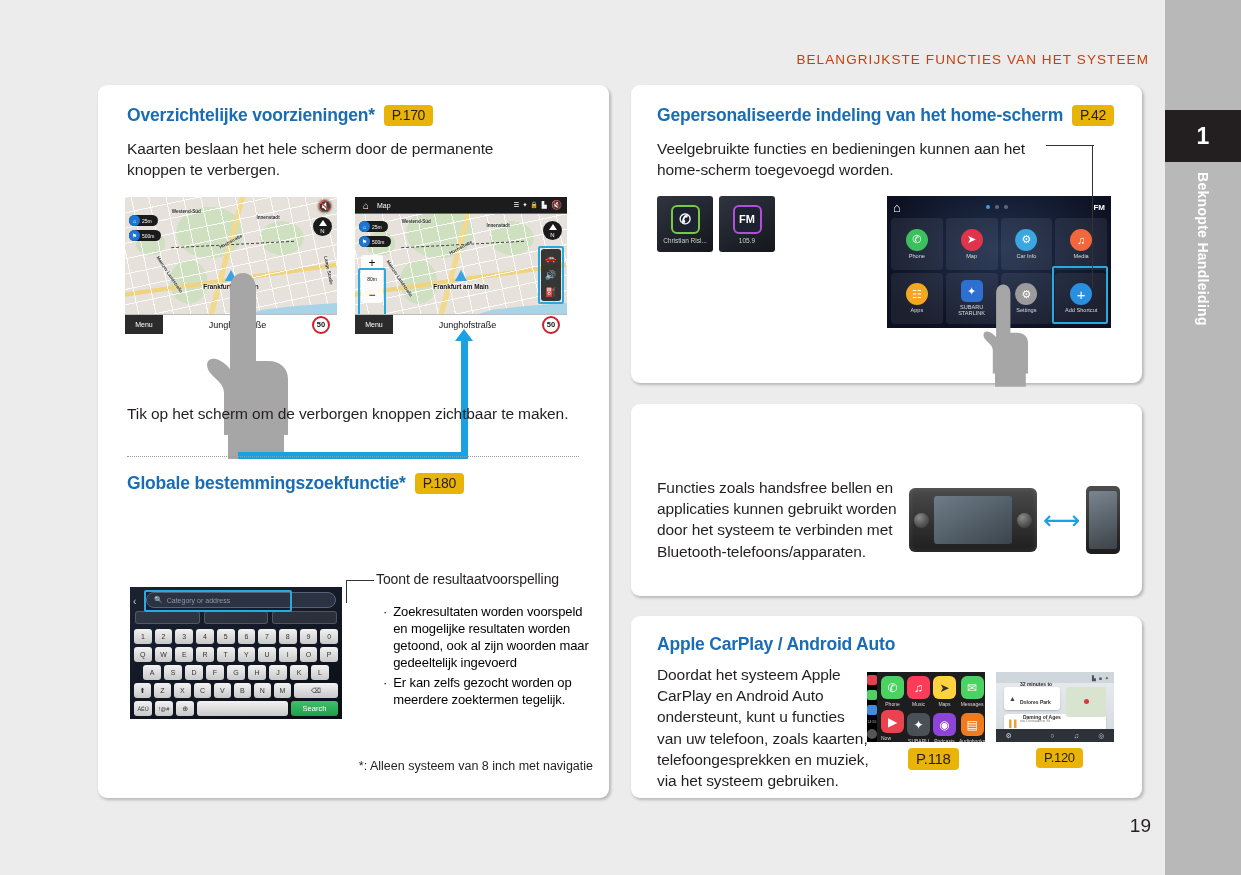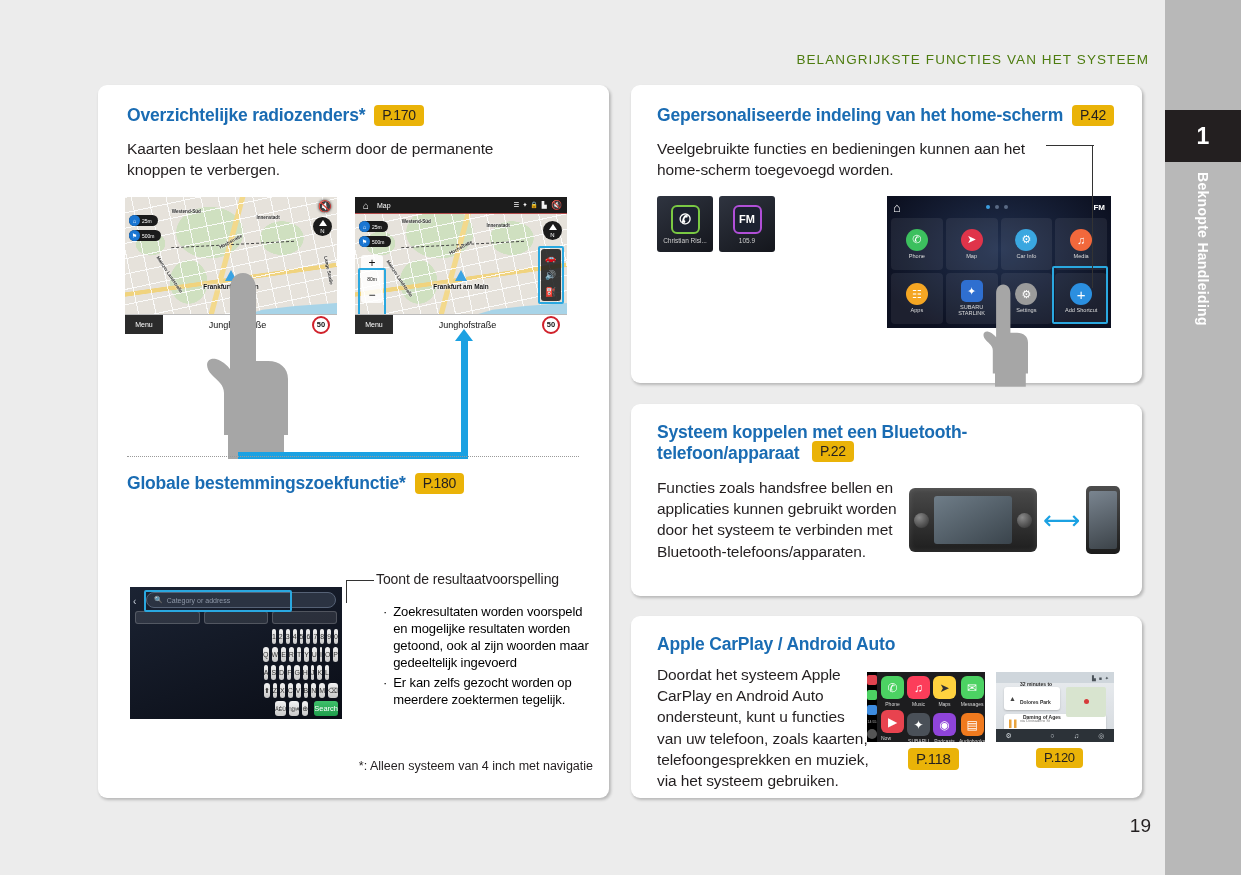--- a/index.html
+++ b/index.html
@@ -37,21 +37,21 @@
     letter-spacing: 0.3px;
   }
   .tab-label span {
     writing-mode: vertical-rl;
     text-orientation: mixed;
     white-space: nowrap;
     padding-top: 4px;
   }
   .page-header {
     position: absolute; top: 52px; right: 92px;
-    font-size: 13.5px; color: #4d7c0f;
+    font-size: 13.5px; color: #c2410c;
     letter-spacing: 1.1px;
   }
   .page-number {
     position: absolute; bottom: 38px; right: 90px;
     font-size: 19px; color: #231f20;
   }
 
   
   .card {
     position: absolute;
@@ -285,21 +285,21 @@
     margin: 5px 6px 3px 16px; height: 16px;
     background: #2b3342; border: 1px solid #566276; border-radius: 8px;
     display: flex; align-items: center; gap: 4px; padding: 0 7px;
     color: #8e98a8; font-size: 7px;
   }
   .kb-sugg { display: flex; gap: 4px; padding: 0 5px; }
   .kb-sugg div {
     flex: 1; height: 13px; border-radius: 3px;
     background: rgba(255,255,255,.10); border: 1px solid rgba(255,255,255,.18);
   }
-  .kb-rows { padding: 5px 4px; display: flex; flex-direction: column; gap: 3px; align-items: flex-end; }
+  .kb-rows { padding: 5px 4px; display: flex; flex-direction: column; gap: 3px; }
   .kb-row { display: flex; gap: 3px; justify-content: center; }
   .key {
     flex: 1; height: 15px; border-radius: 3px;
     background: linear-gradient(#f2f2f2,#c9c9c9);
     color: #333; font-size: 7px;
     display: flex; align-items: center; justify-content: center;
   }
   .key.wide { flex: 2.6; }
   .key.space { flex: 5; }
   .key.green { background: linear-gradient(#3ec06a,#1f9d4c); color: #fff; font-size: 7.5px; }
@@ -383,21 +383,21 @@
   <div class="tab-label">
       <span>Beknopte Handleiding</span>
     </div>
 
   <div class="page-header">BELANGRIJKSTE FUNCTIES VAN HET SYSTEEM</div>
   <div class="page-number">19</div>
 
   <div class="card" id="card-left">
 
     <div class="h-row" style="position:absolute;left:29px;top:20px;width:460px;">
-      <span class="heading">Overzichtelijke radiozenders*</span>
+      <span class="heading">Overzichtelijke voorzieningen*</span>
       <span class="pref">P.170</span>
     </div>
 
     <div class="body-text" style="position:absolute;left:29px;top:53px;width:420px;">Kaarten beslaan het hele scherm door de permanente knoppen te verbergen.</div>
 
     <div class="screen" style="position:absolute;left:27px;top:112px;width:212px;height:137px;">
       <div class="map-bg"></div>
       <div class="map-grid"></div>
       <div class="map-river"></div>
       <div class="map-route"></div>
@@ -486,20 +486,21 @@
       <path d="M45 8 C53 8 58 15 58 24 L58 96 L70 96 C82 96 90 103 90 114 L90 170 L26 170
                L26 128 C26 120 20 116 14 110 C6 102 8 92 18 94 C26 96 32 104 32 104 L32 24
                C32 15 37 8 45 8 Z"></path>
       <rect x="30" y="168" width="56" height="26"></rect>
     </svg>
 
     <div class="conn" style="left:140px;top:367px;width:230px;height:7px;"></div>
     <div class="conn" style="left:363px;top:256px;width:7px;height:115px;"></div>
     <div class="conn-arrow" style="left:357px;top:244px;"></div>
 
+    <div class="body-text" style="position:absolute;left:29px;top:318px;width:450px;">Tik op het scherm om de verborgen knoppen zichtbaar te maken.</div>
 
     <div class="dotted-sep" style="position:absolute;left:29px;top:371px;width:452px;"></div>
 
     <div class="h-row" style="position:absolute;left:29px;top:388px;width:460px;">
       <span class="heading">Globale bestemmingszoekfunctie*</span>
       <span class="pref">P.180</span>
     </div>
 
 
     <div class="screen" style="position:absolute;left:32px;top:502px;width:212px;height:132px;">
@@ -582,21 +583,21 @@
       <div style="display:flex;gap:6px;">
         <span class="small-text">·</span>
         <span class="small-text">Zoekresultaten worden voorspeld en mogelijke resultaten worden getoond, ook al zijn woorden maar gedeeltelijk ingevoerd</span>
       </div>
       <div style="display:flex;gap:6px;margin-top:2px;">
         <span class="small-text">·</span>
         <span class="small-text">Er kan zelfs gezocht worden op meerdere zoektermen tegelijk.</span>
       </div>
     </div>
 
-    <div class="footnote" style="position:absolute;right:16px;top:674px;">*: Alleen systeem van 4 inch met navigatie</div>
+    <div class="footnote" style="position:absolute;right:16px;top:674px;">*: Alleen systeem van 8 inch met navigatie</div>
   </div>
 
   <div class="card" id="card-r1">
     <div class="h-row" style="position:absolute;left:26px;top:20px;width:470px;">
       <span class="heading">Gepersonaliseerde indeling van het home-scherm</span>
       <span class="pref">P.42</span>
     </div>
 
     <div class="body-text" style="position:absolute;left:26px;top:53px;width:390px;">Veelgebruikte functies en bedieningen kunnen aan het home-scherm toegevoegd worden.</div>
 
@@ -667,24 +668,20 @@
 
     <svg class="hand" style="left:330px;top:195px;" width="90" height="110" viewBox="0 0 100 200">
       <path d="M45 8 C53 8 58 15 58 24 L58 96 L70 96 C82 96 90 103 90 114 L90 170 L26 170
                L26 128 C26 120 20 116 14 110 C6 102 8 92 18 94 C26 96 32 104 32 104 L32 24
                C32 15 37 8 45 8 Z"></path>
       <rect x="30" y="168" width="56" height="26"></rect>
     </svg>
   </div>
 
   <div class="card" id="card-r2">
-    <div style="position:absolute;left:26px;top:18px;width:440px;">
-      <span class="heading">Systeem koppelen met een Bluetooth-telefoon/apparaat</span>
-      <span class="pref" style="margin-left:8px;position:relative;top:-3px;">P.22</span>
-    </div>
     <div class="body-text" style="position:absolute;left:26px;top:73px;width:250px;">Functies zoals handsfree bellen en applicaties kunnen gebruikt worden door het systeem te verbinden met Bluetooth-telefoons/apparaten.</div>
 
     <div style="position:absolute;left:278px;top:82px;display:flex;align-items:center;gap:6px;">
       <div class="headunit">
         <div class="knob"></div>
         <div class="hu-screen"></div>
         <div class="knob"></div>
       </div>
       <div class="bt-arrow">⟷</div>
       <div class="phone-dev">

